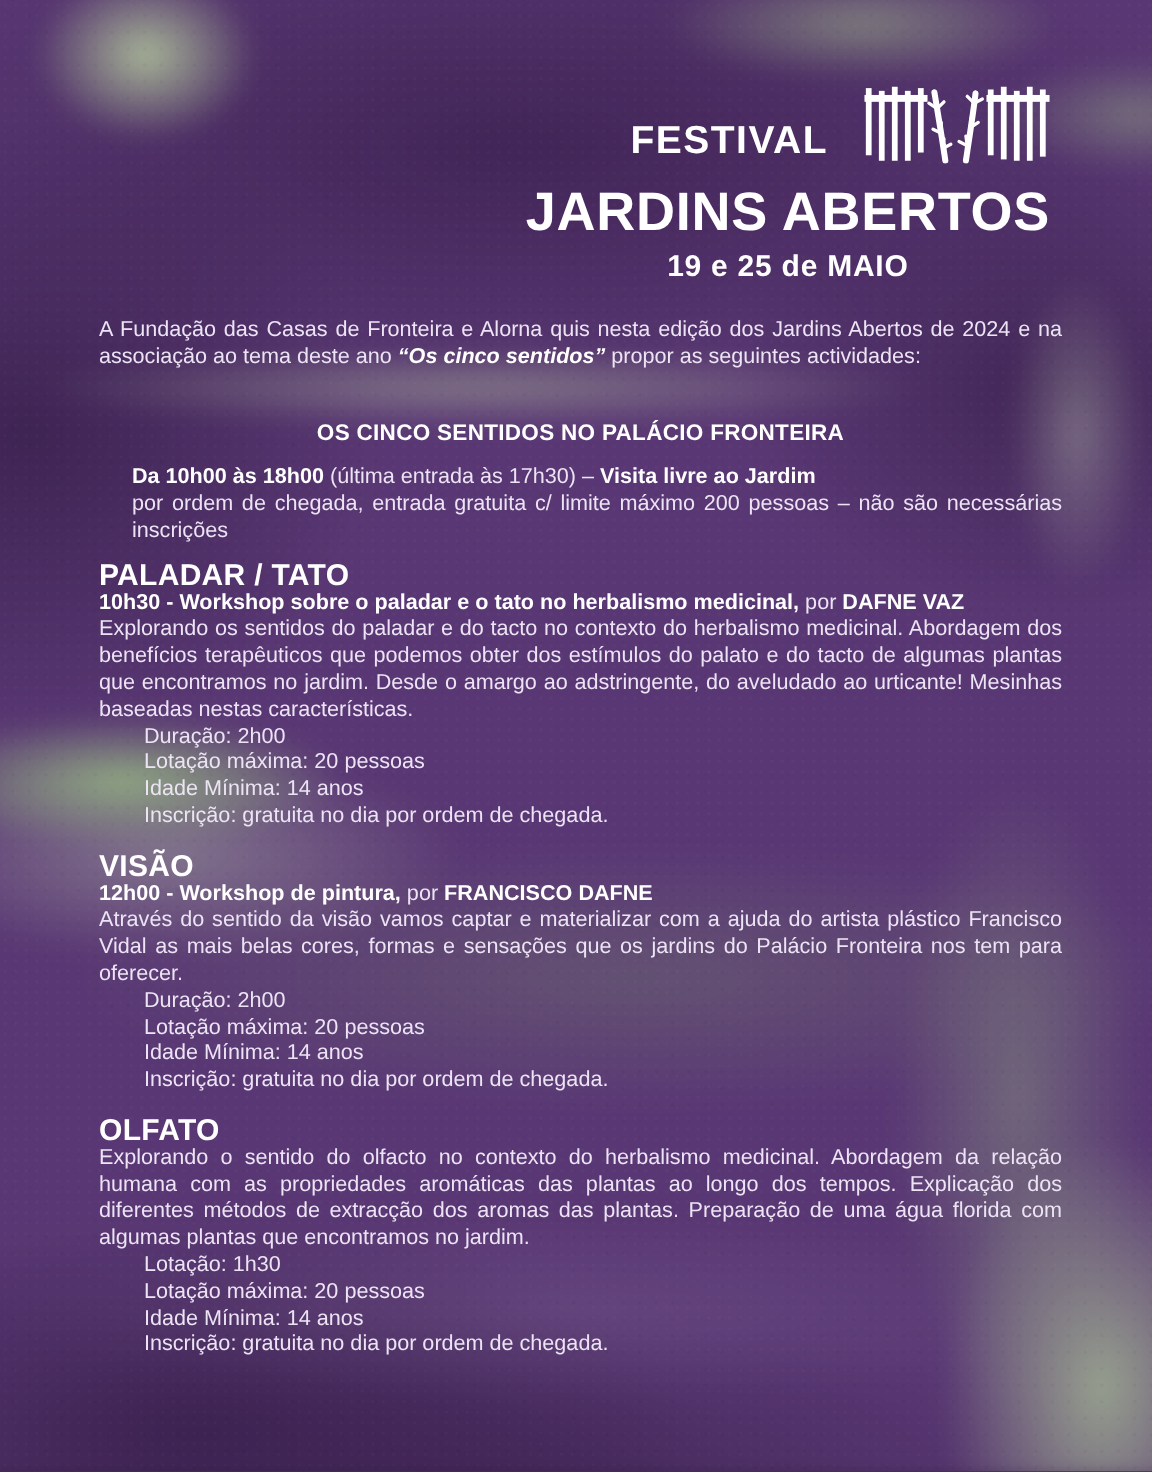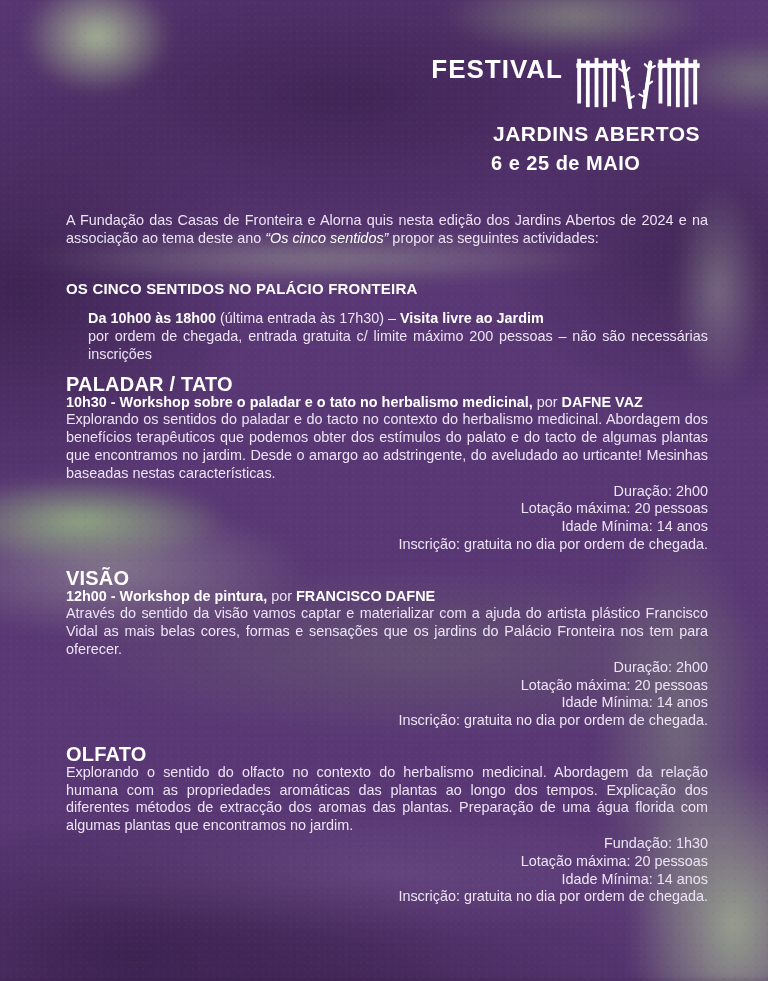--- a/index.html
+++ b/index.html
@@ -55,53 +55,53 @@
       radial-gradient(rgba(0,0,0,.07) 1px, transparent 1.4px);
     background-size:7px 7px, 11px 11px;
     background-position:0 0, 3px 5px;
   }
   .tint{position:absolute;inset:0;background:rgba(88,54,116,.18);}
   
   .title-block{
     position:absolute;top:56px;right:68px;color:var(--white,#fff);
     display:flex;flex-direction:column;align-items:flex-end;
   }
-  .title-row1{display:flex;gap:13px;}
+  .title-row1{display:flex;align-items:flex-end;gap:24px;}
   .festival{
     font-size:26px;font-weight:700;letter-spacing:1px;line-height:1;
     padding-bottom:3px;
   }
   .gate-logo{width:124px;height:53px;display:block;}
   .jardins{
-    font-size:21px;font-weight:700;letter-spacing:.5px;line-height:1;
+    font-size:36px;font-weight:700;letter-spacing:.5px;line-height:1;
     margin-top:14px;white-space:nowrap;
   }
   .dates{
     font-size:20px;font-weight:700;letter-spacing:.5px;line-height:1;
     margin-top:9px;align-self:center;
   }
   
   .content{
     position:absolute;left:66px;top:212px;width:642px;
     color:var(--text-light,#ece4f4);
     font-size:14.4px;line-height:17.8px;
   }
   .content b{color:var(--white,#fff);}
   .intro{text-align:justify;margin-bottom:32px;}
-  .intro .highlight{font-weight:400;font-style:italic;color:var(--white,#fff);}
+  .intro .highlight{font-weight:700;font-style:italic;color:var(--white,#fff);}
   .program-heading{
     font-weight:700;color:var(--white,#fff);font-size:15px;
-    letter-spacing:.2px;margin-bottom:13px;
+    letter-spacing:.2px;margin-bottom:13px;text-align:center;
   }
   .visit{margin-bottom:12px;text-align:justify;margin-left:22px;}
   .section{margin-bottom:16px;}
   .sense{font-weight:700;color:var(--white,#fff);font-size:20px;letter-spacing:.2px;}
   .workshop-line{color:var(--text-light,#ece4f4);}
   .desc{text-align:justify;}
-  .details{padding-left:30px;text-align:right;}
+  .details{padding-left:30px;}
 </style>
 </head>
 <body>
 
 <div class="poster">
   <div class="bg"></div>
   <div class="grain"></div>
   <div class="tint"></div>
 
   <div class="title-block">
@@ -141,21 +141,21 @@
               <path d="M80,14 l6,-3"></path>
             <path d="M77,32 l6,-4"></path>
               <path d="M77,32 l1,-8"></path>
             <path d="M75,45 l-6,-3"></path>
               <path d="M75,45 l-1,-7"></path>
           </g>
         </g>
       </svg>
     </div>
     <div class="jardins">JARDINS ABERTOS</div>
-    <div class="dates">6 e 25 de MAIO</div>
+    <div class="dates">19 e 25 de MAIO</div>
   </div>
 
   <div class="content">
 
     <p class="intro"><span>A Fundação das Casas de Fronteira e Alorna quis nesta edição dos Jardins Abertos de 2024 e na associação ao tema deste ano </span><span class="highlight">“Os cinco sentidos”</span><span> propor as seguintes actividades:</span></p>
 
     <div class="program-heading">OS CINCO SENTIDOS NO PALÁCIO FRONTEIRA</div>
 
     <div class="visit">
       <div><b>Da 10h00 às 18h00</b><span> (última entrada às 17h30) – </span><b>Visita livre ao Jardim</b></div>
@@ -183,21 +183,21 @@
         <div>Lotação máxima: 20 pessoas</div>
         <div>Idade Mínima: 14 anos</div>
         <div>Inscrição: gratuita no dia por ordem de chegada.</div>
       </div>
     </div>
 
     <div class="section">
       <div class="sense">OLFATO</div>
       <div class="desc">Explorando o sentido do olfacto no contexto do herbalismo medicinal. Abordagem da relação humana com as propriedades aromáticas das plantas ao longo dos tempos. Explicação dos diferentes métodos de extracção dos aromas das plantas. Preparação de uma água florida com algumas plantas que encontramos no jardim.</div>
       <div class="details">
-        <div>Fundação: 1h30</div>
+        <div>Lotação: 1h30</div>
         <div>Lotação máxima: 20 pessoas</div>
         <div>Idade Mínima: 14 anos</div>
         <div>Inscrição: gratuita no dia por ordem de chegada.</div>
       </div>
     </div>
 
   </div>
 </div>
 
 </body></html>

